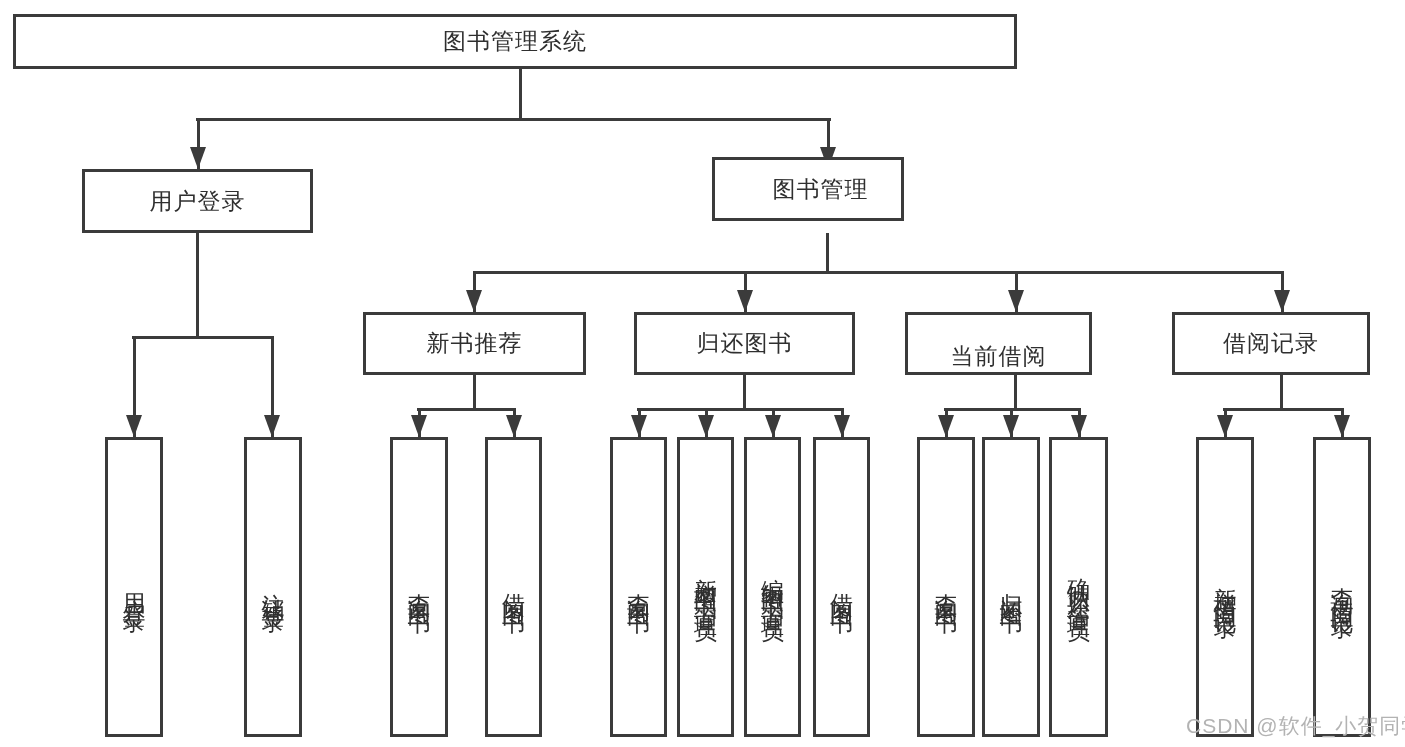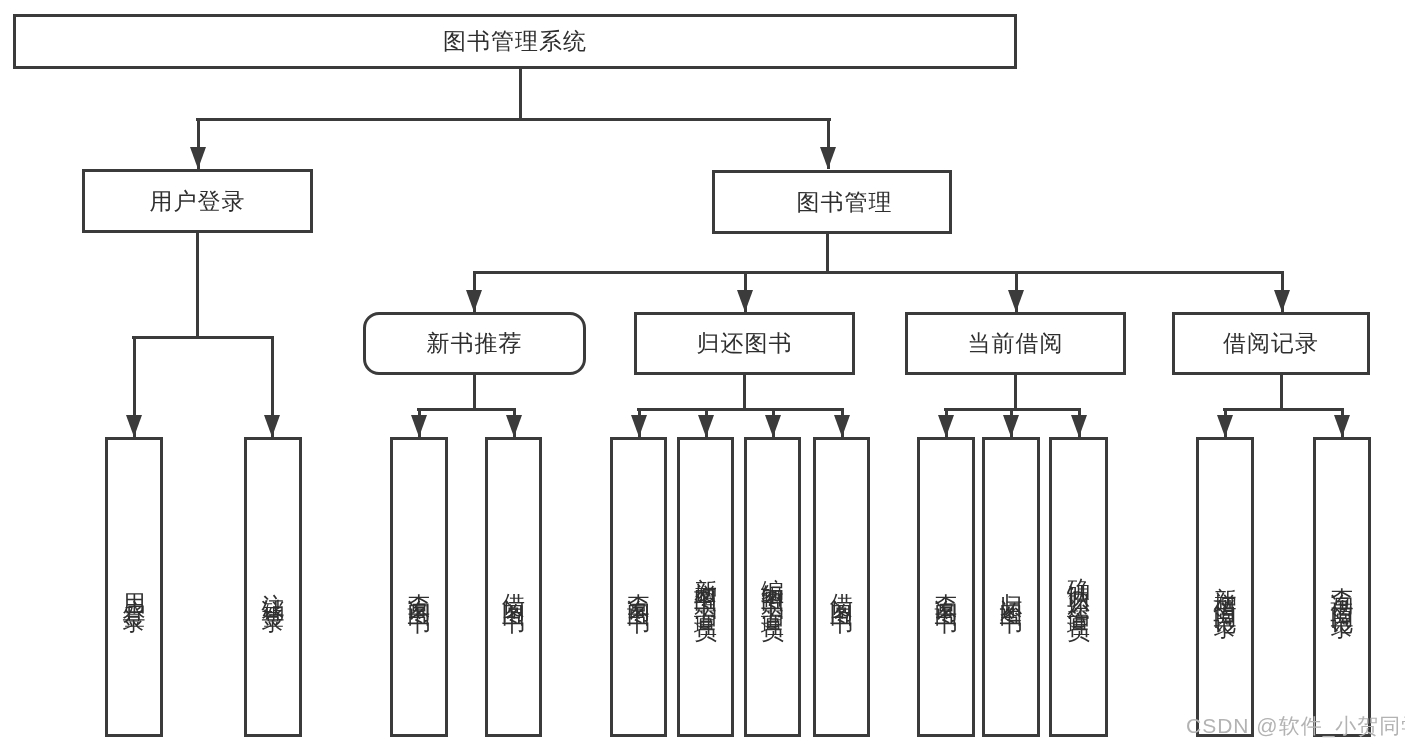--- a/index.html
+++ b/index.html
@@ -49,43 +49,43 @@
   </div>
 
   <div class="vline" style="left:519px;top:69px;height:49px;"></div>
   <div class="hline" style="left:196px;top:118px;width:635px;"></div>
   <div class="drop" style="left:190px;top:118px;height:51px;"></div>
   <div class="drop" style="left:820px;top:118px;height:51px;"></div>
 
   <div class="node" style="left:82px;top:169px;width:231px;height:64px;">
     <span>用户登录</span>
   </div>
-  <div class="node" style="left:712px;top:170px;width:240px;height:64px;padding-left:25px;">
+  <div class="node" style="left:712px;top:157px;width:192px;height:64px;padding-left:25px;">
     <span>图书管理</span>
   </div>
 
   <div class="vline" style="left:196px;top:233px;height:103px;"></div>
   <div class="hline" style="left:132px;top:336px;width:142px;"></div>
   <div class="drop" style="left:126px;top:336px;height:101px;"></div>
   <div class="drop" style="left:264px;top:336px;height:101px;"></div>
 
   <div class="vline" style="left:826px;top:233px;height:38px;"></div>
   <div class="hline" style="left:473px;top:271px;width:810px;"></div>
   <div class="drop" style="left:466px;top:271px;height:41px;"></div>
   <div class="drop" style="left:737px;top:271px;height:41px;"></div>
   <div class="drop" style="left:1008px;top:271px;height:41px;"></div>
   <div class="drop" style="left:1274px;top:271px;height:41px;"></div>
 
-  <div class="node" style="left:363px;top:312px;width:223px;height:63px;border-radius:16px;">
+  <div class="node" style="left:363px;top:312px;width:223px;height:63px;">
     <span>新书推荐</span>
   </div>
   <div class="node" style="left:634px;top:312px;width:221px;height:63px;">
     <span>归还图书</span>
   </div>
-  <div class="node" style="left:905px;top:312px;width:221px;height:63px;">
+  <div class="node" style="left:905px;top:312px;width:187px;height:63px;align-items:flex-end;">
     <span>当前借阅</span>
   </div>
   <div class="node" style="left:1172px;top:312px;width:198px;height:63px;">
     <span>借阅记录</span>
   </div>
 
   <div class="vline" style="left:473px;top:375px;height:33px;"></div>
   <div class="hline" style="left:417px;top:408px;width:99px;"></div>
   <div class="drop" style="left:411px;top:408px;height:29px;"></div>
   <div class="drop" style="left:506px;top:408px;height:29px;"></div>

